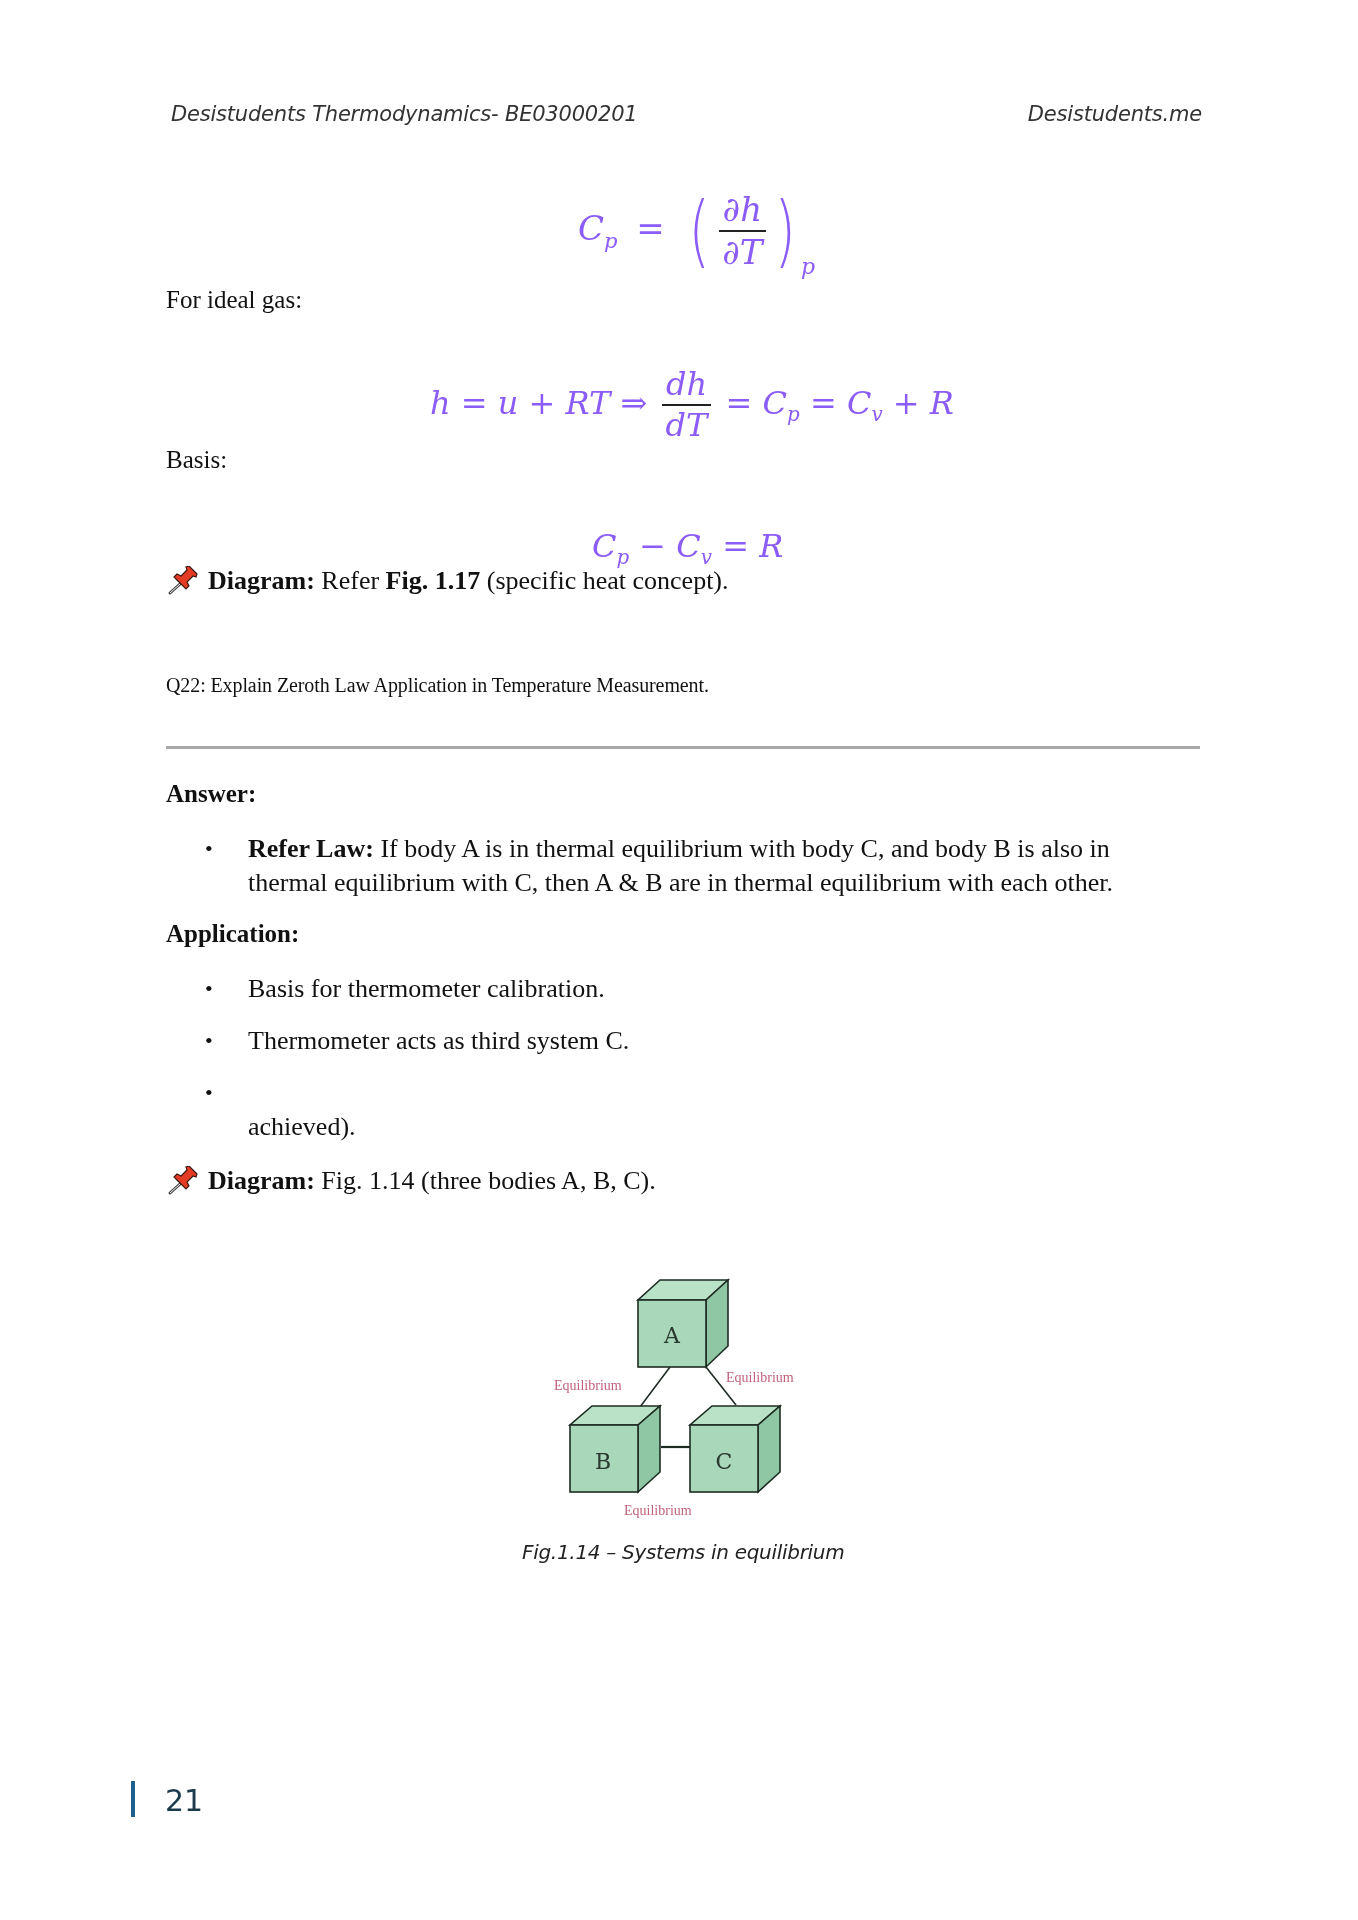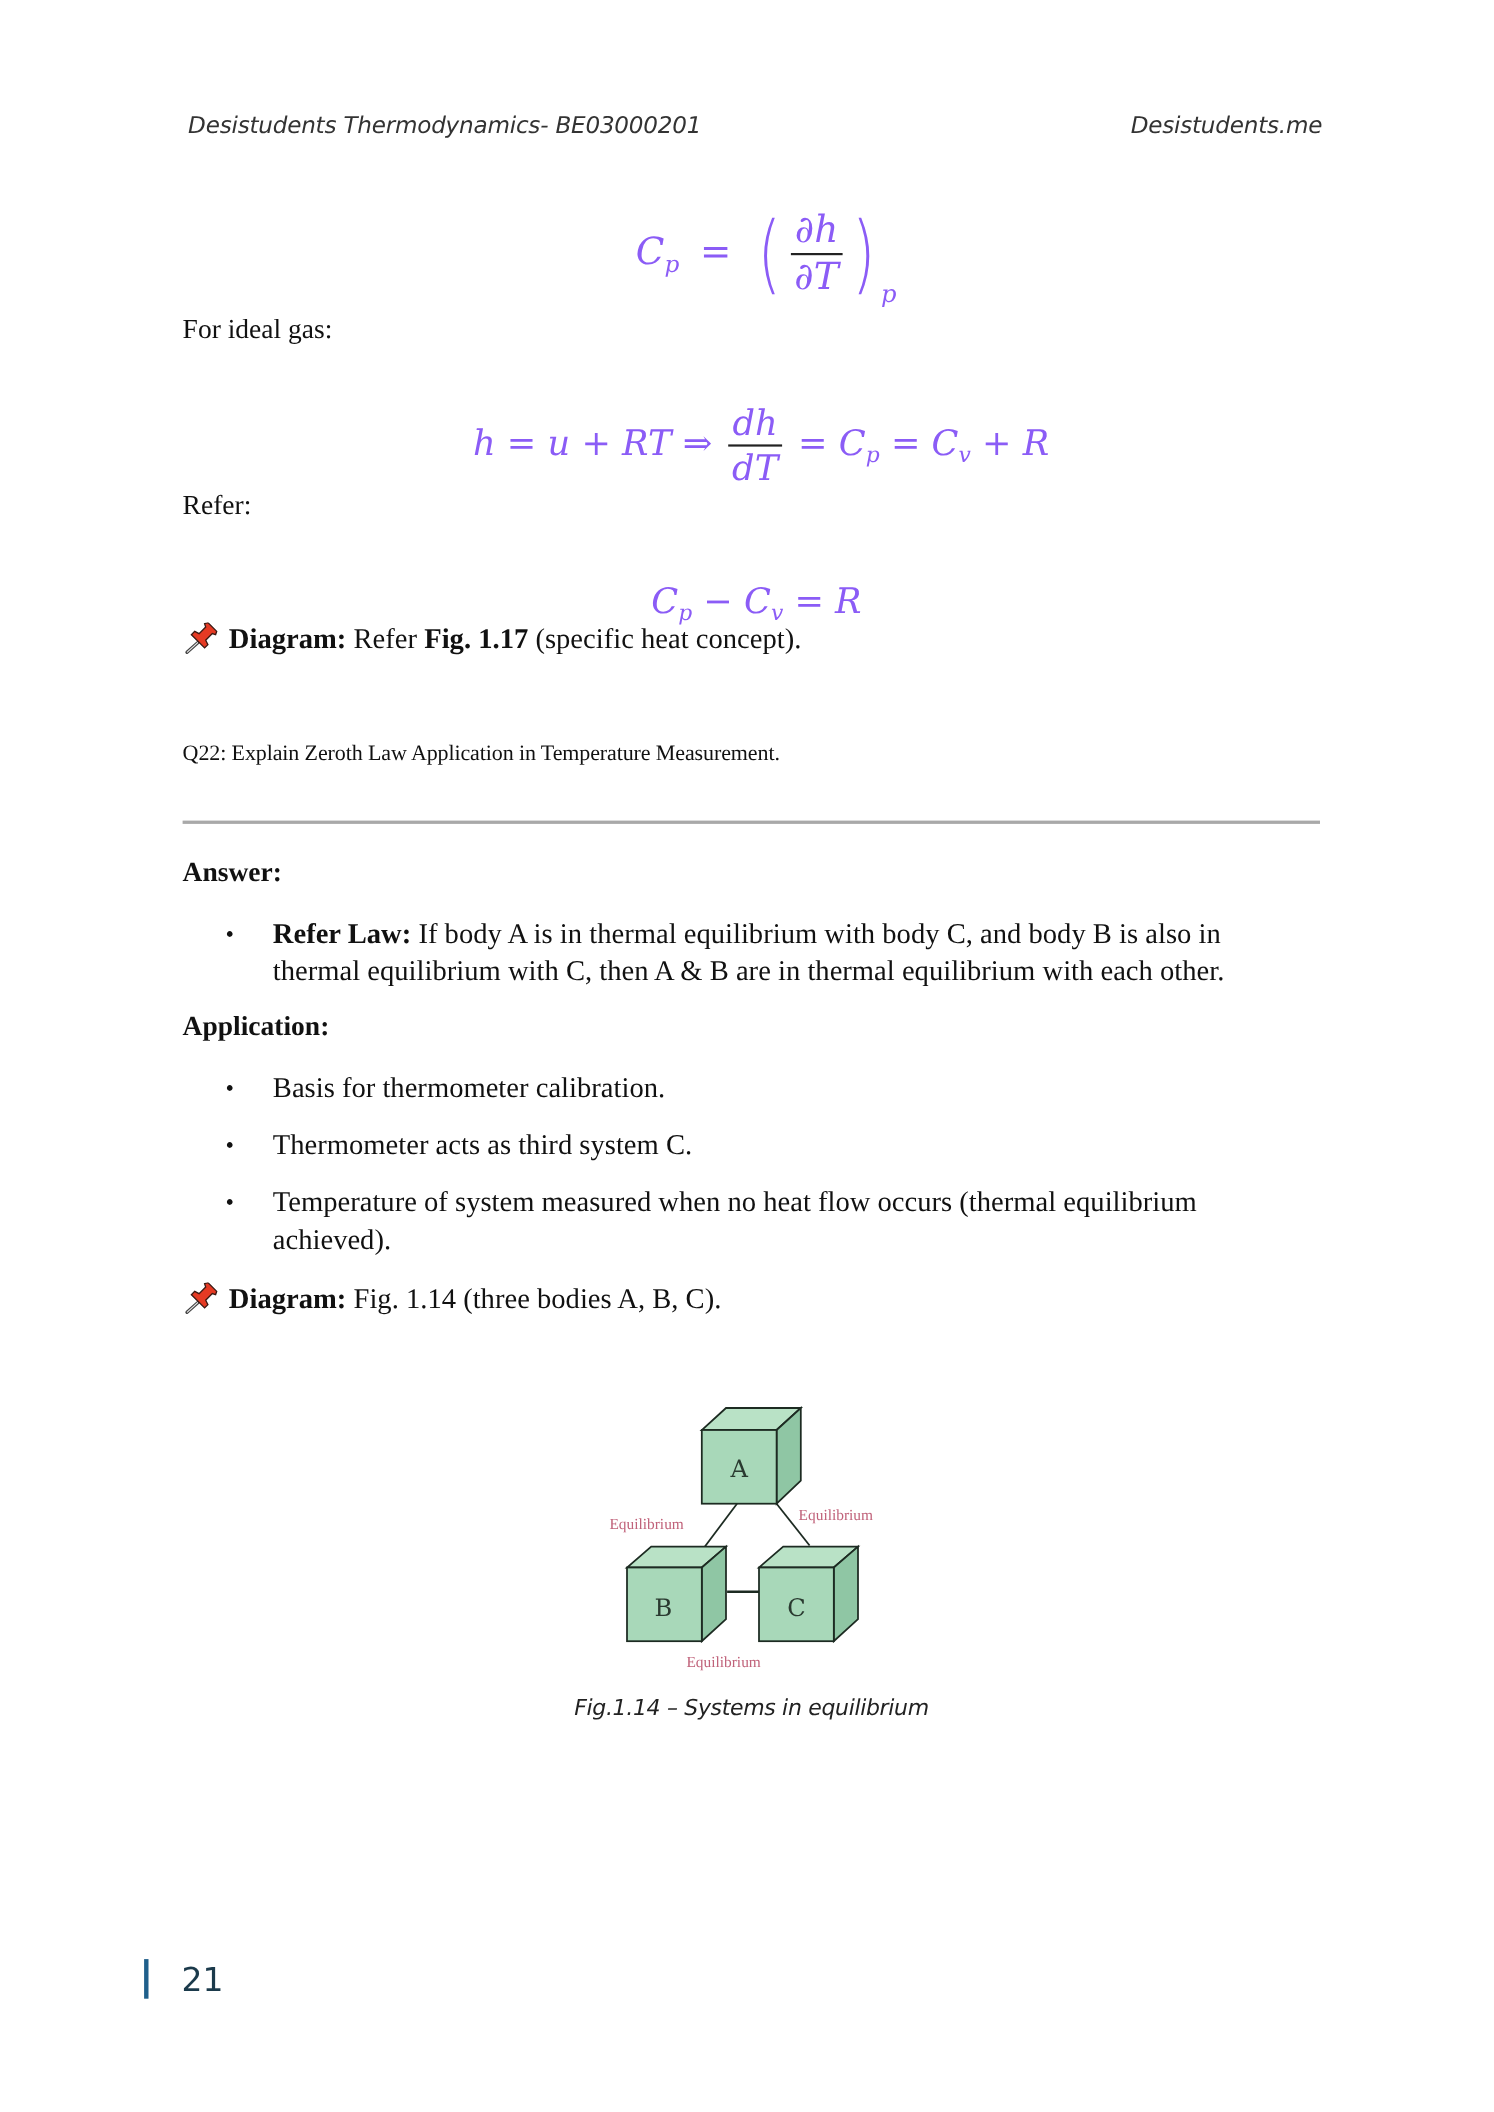--- a/index.html
+++ b/index.html
@@ -61,21 +61,21 @@
 
 <div class="abs math" style="left:430px; top:336px; font-size:32px;">
   <span>h = u + RT ⇒</span>
   <span class="frac">
       <span class="num">dh</span>
       <span class="den">dT</span>
     </span>
   <span>= C</span><span class="sub">p</span><span> = C</span><span class="sub">v</span><span> + R</span>
 </div>
 
-<div class="abs body-text" style="top:446px;">Refer:</div>
+<div class="abs body-text" style="top:446px;">Basis:</div>
 
 <div class="abs math" style="left:592px; top:496px; font-size:32px;">
   <span>C</span><span class="sub">p</span><span> − C</span><span class="sub">v</span><span> = R</span>
 </div>
 
 <div class="abs pin-line" style="top:566px;">
   <svg class="pin" viewBox="0 0 34 30">
     <line x1="4" y1="27" x2="14" y2="18" stroke="#444" stroke-width="3" stroke-linecap="round"></line>
     <line x1="4" y1="27" x2="14" y2="18" stroke="#eee" stroke-width="1"></line>
     <path d="M11 14 L20 23 L23 20 L21 16 L27 10 L30 11 L31 8 L23 0 L20 1 L21 4 L15 10 L11 8 L8 11 Z" fill="#e53a23" stroke="#3a1a14" stroke-width="1.2"></path>
@@ -105,21 +105,21 @@
   <span class="bullet-dot">•</span>
   <div class="bullet-text">Basis for thermometer calibration.</div>
 </div>
 <div class="abs bullet-row" style="top:1024px;">
   <span class="bullet-dot">•</span>
   <div class="bullet-text">Thermometer acts as third system C.</div>
 </div>
 <div class="abs bullet-row" style="top:1076px;">
   <span class="bullet-dot">•</span>
   <div class="bullet-text">
-    <span>Temperature of system measured when no heat flow occurs (thermal equilibrium</span><br>
+    <br>
     <span>achieved).</span>
   </div>
 </div>
 
 <div class="abs pin-line" style="top:1166px;">
   <svg class="pin" viewBox="0 0 34 30">
     <line x1="4" y1="27" x2="14" y2="18" stroke="#444" stroke-width="3" stroke-linecap="round"></line>
     <line x1="4" y1="27" x2="14" y2="18" stroke="#eee" stroke-width="1"></line>
     <path d="M11 14 L20 23 L23 20 L21 16 L27 10 L30 11 L31 8 L23 0 L20 1 L21 4 L15 10 L11 8 L8 11 Z" fill="#e53a23" stroke="#3a1a14" stroke-width="1.2"></path>
   </svg>

